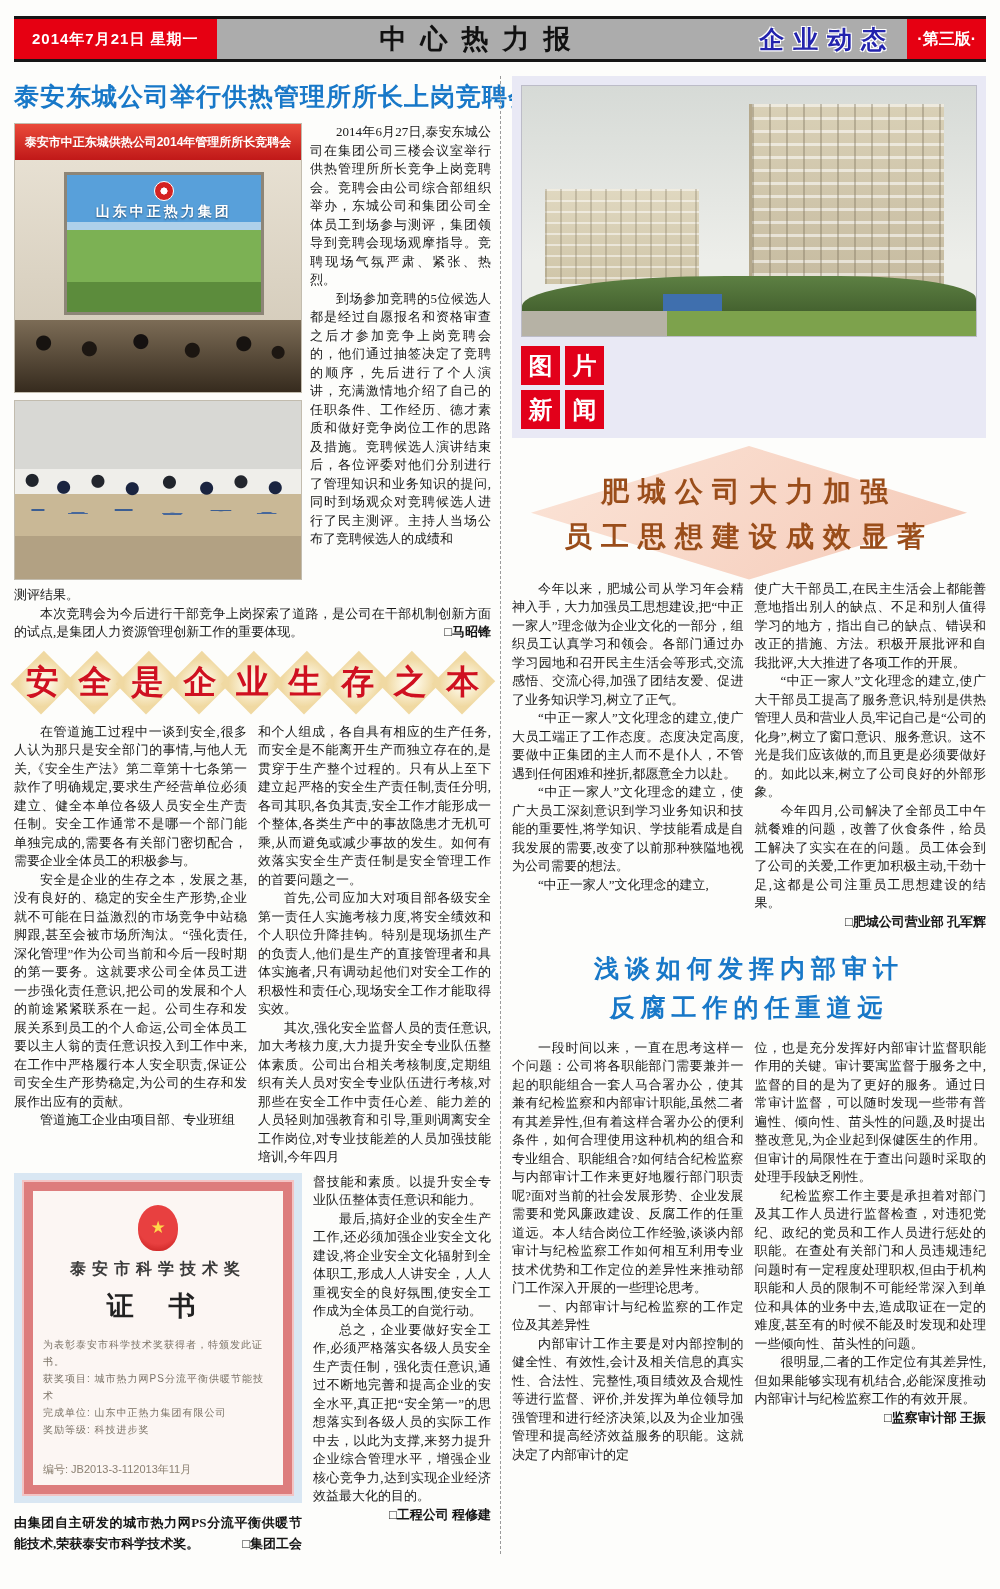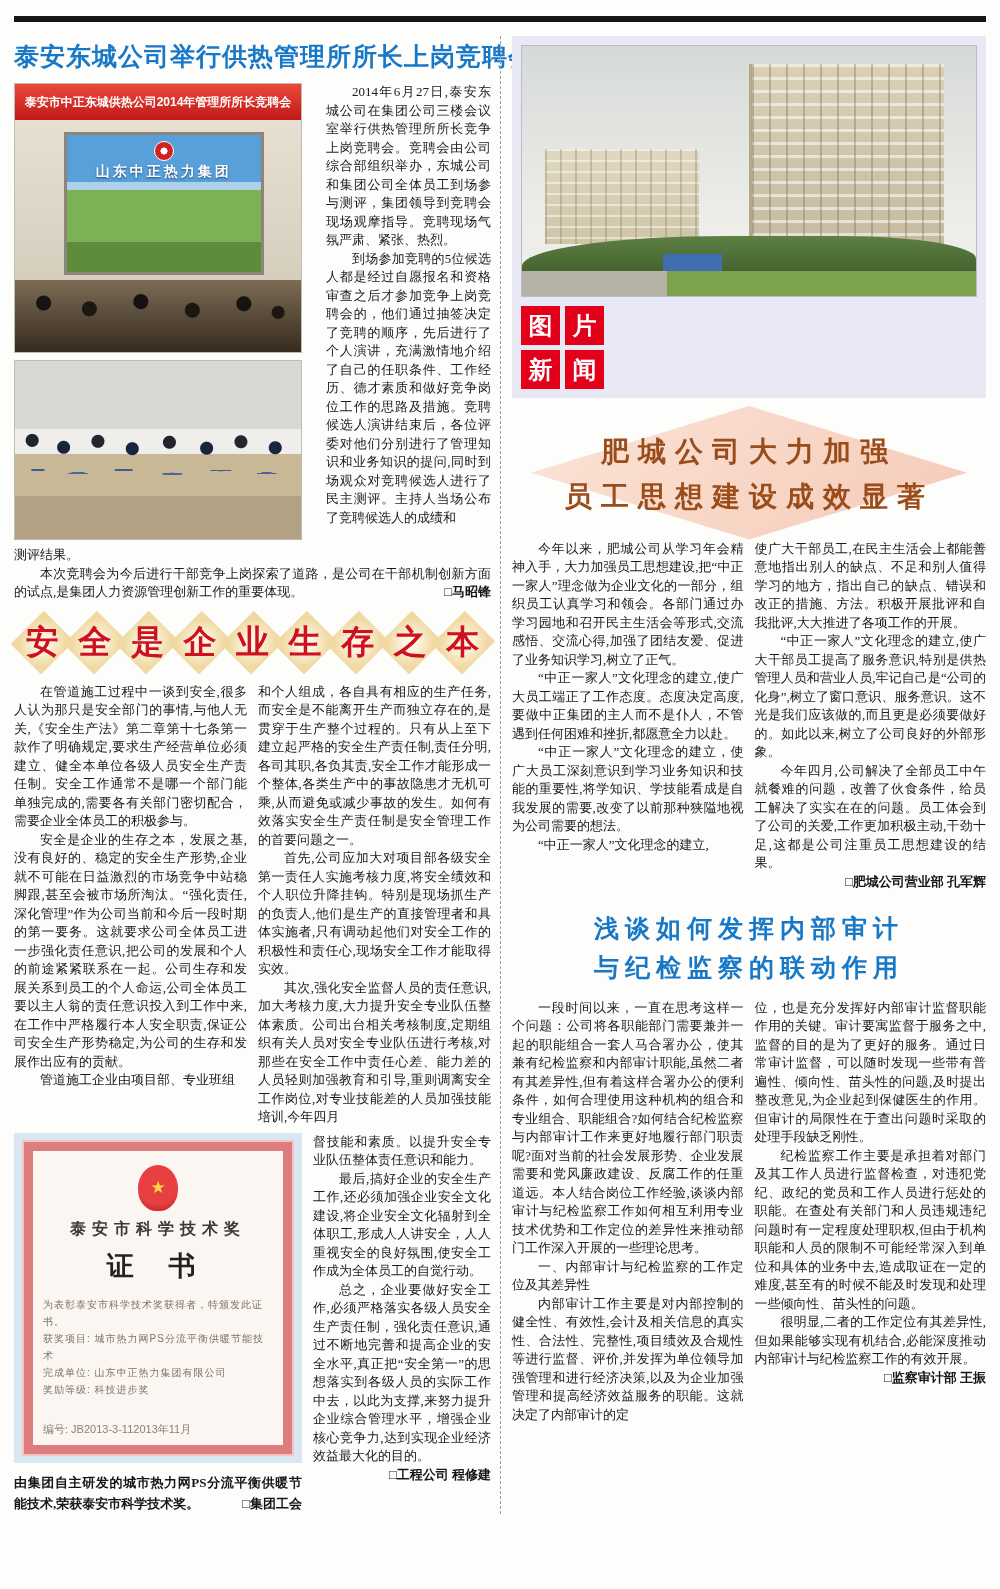--- a/index.html
+++ b/index.html
@@ -33,21 +33,21 @@
   .bodytext p.noindent { text-indent:0; }
   .byline { text-align:right; font-weight:bold; font-size:13px; line-height:18.5px;
             font-family:"Liberation Serif","DejaVu Serif",serif; }
   .byline-inline { margin-top:-18.5px; }
   .two-col { display:flex; gap:11px; }
   .two-col > div { flex:1; min-width:0; }
 
   
   .main-headline { color:#1878c8; font-weight:900; font-size:25px; letter-spacing:1px;
                    margin:4px 0 10px; white-space:nowrap; }
-  .row1 { display:flex; gap:24px; }
+  .row1 { display:flex; gap:8px; }
   .photos { width:288px; display:flex; flex-direction:column; gap:7px; }
   .a1col { flex:1; min-width:0; }
 
   .photo1 { height:270px; display:flex; flex-direction:column; border:1px solid #c2bcae; }
   .p1-banner { height:36px; background:linear-gradient(#ea4a3a,#c01818); color:#fff;
                font-size:12px; font-weight:bold; display:flex; align-items:center;
                justify-content:center; letter-spacing:0; text-align:center; }
   .p1-room { position:relative; flex:1; background:linear-gradient(#e7e0d2,#cfc6b4); }
   .p1-screen { position:absolute; left:17%; right:13%; top:5%; height:62%;
                border:3px solid #8d8577;
@@ -168,20 +168,26 @@
                letter-spacing:6px; line-height:1.55; margin:18px 0 12px;
                font-family:Liberation Sans, sans-serif; }
 </style>
 </head>
 <body>
 
 <div class="page">
 
   <header>
     <div class="rule"></div>
+    <div class="mast-bar">
+      <div class="date-box">2014年7月21日 星期一</div>
+      <div class="paper-name">中心热力报</div>
+      <div class="section-label">企业动态</div>
+      <div class="edition-box">·第三版·</div>
+    </div>
     <div class="rule"></div>
   </header>
 
   <div class="content">
 
     <div class="left-half">
 
       <h1 class="main-headline">泰安东城公司举行供热管理所所长上岗竞聘会</h1>
 
       <div class="row1">
@@ -324,21 +330,21 @@
               <p class="noindent">使广大干部员工,在民主生活会上都能善意地指出别人的缺点、不足和别人值得学习的地方，指出自己的缺点、错误和改正的措施、方法。积极开展批评和自我批评,大大推进了各项工作的开展。</p>
               <p>“中正一家人”文化理念的建立,使广大干部员工提高了服务意识,特别是供热管理人员和营业人员,牢记自己是“公司的化身”,树立了窗口意识、服务意识。这不光是我们应该做的,而且更是必须要做好的。如此以来,树立了公司良好的外部形象。</p>
               <p>今年四月,公司解决了全部员工中午就餐难的问题，改善了伙食条件，给员工解决了实实在在的问题。员工体会到了公司的关爱,工作更加积极主动,干劲十足,这都是公司注重员工思想建设的结果。</p>
             </div>
           <div class="byline">□肥城公司营业部 孔军辉</div>
         </div>
       </div>
 
       <div class="blue-head">
         <div>浅谈如何发挥内部审计</div>
-        <div>与纪检监察的联动作用</div>
+        <div>反腐工作的任重道远</div>
       </div>
 
       <div class="two-col">
         <div class="bodytext">
             <p>一段时间以来，一直在思考这样一个问题：公司将各职能部门需要兼并一起的职能组合一套人马合署办公，使其兼有纪检监察和内部审计职能,虽然二者有其差异性,但有着这样合署办公的便利条件，如何合理使用这种机构的组合和专业组合、职能组合?如何结合纪检监察与内部审计工作来更好地履行部门职责呢?面对当前的社会发展形势、企业发展需要和党风廉政建设、反腐工作的任重道远。本人结合岗位工作经验,谈谈内部审计与纪检监察工作如何相互利用专业技术优势和工作定位的差异性来推动部门工作深入开展的一些理论思考。</p>
             <p>一、内部审计与纪检监察的工作定位及其差异性</p>
             <p>内部审计工作主要是对内部控制的健全性、有效性,会计及相关信息的真实性、合法性、完整性,项目绩效及合规性等进行监督、评价,并发挥为单位领导加强管理和进行经济决策,以及为企业加强管理和提高经济效益服务的职能。这就决定了内部审计的定</p>
           </div>
         <div>
           <div class="bodytext">

